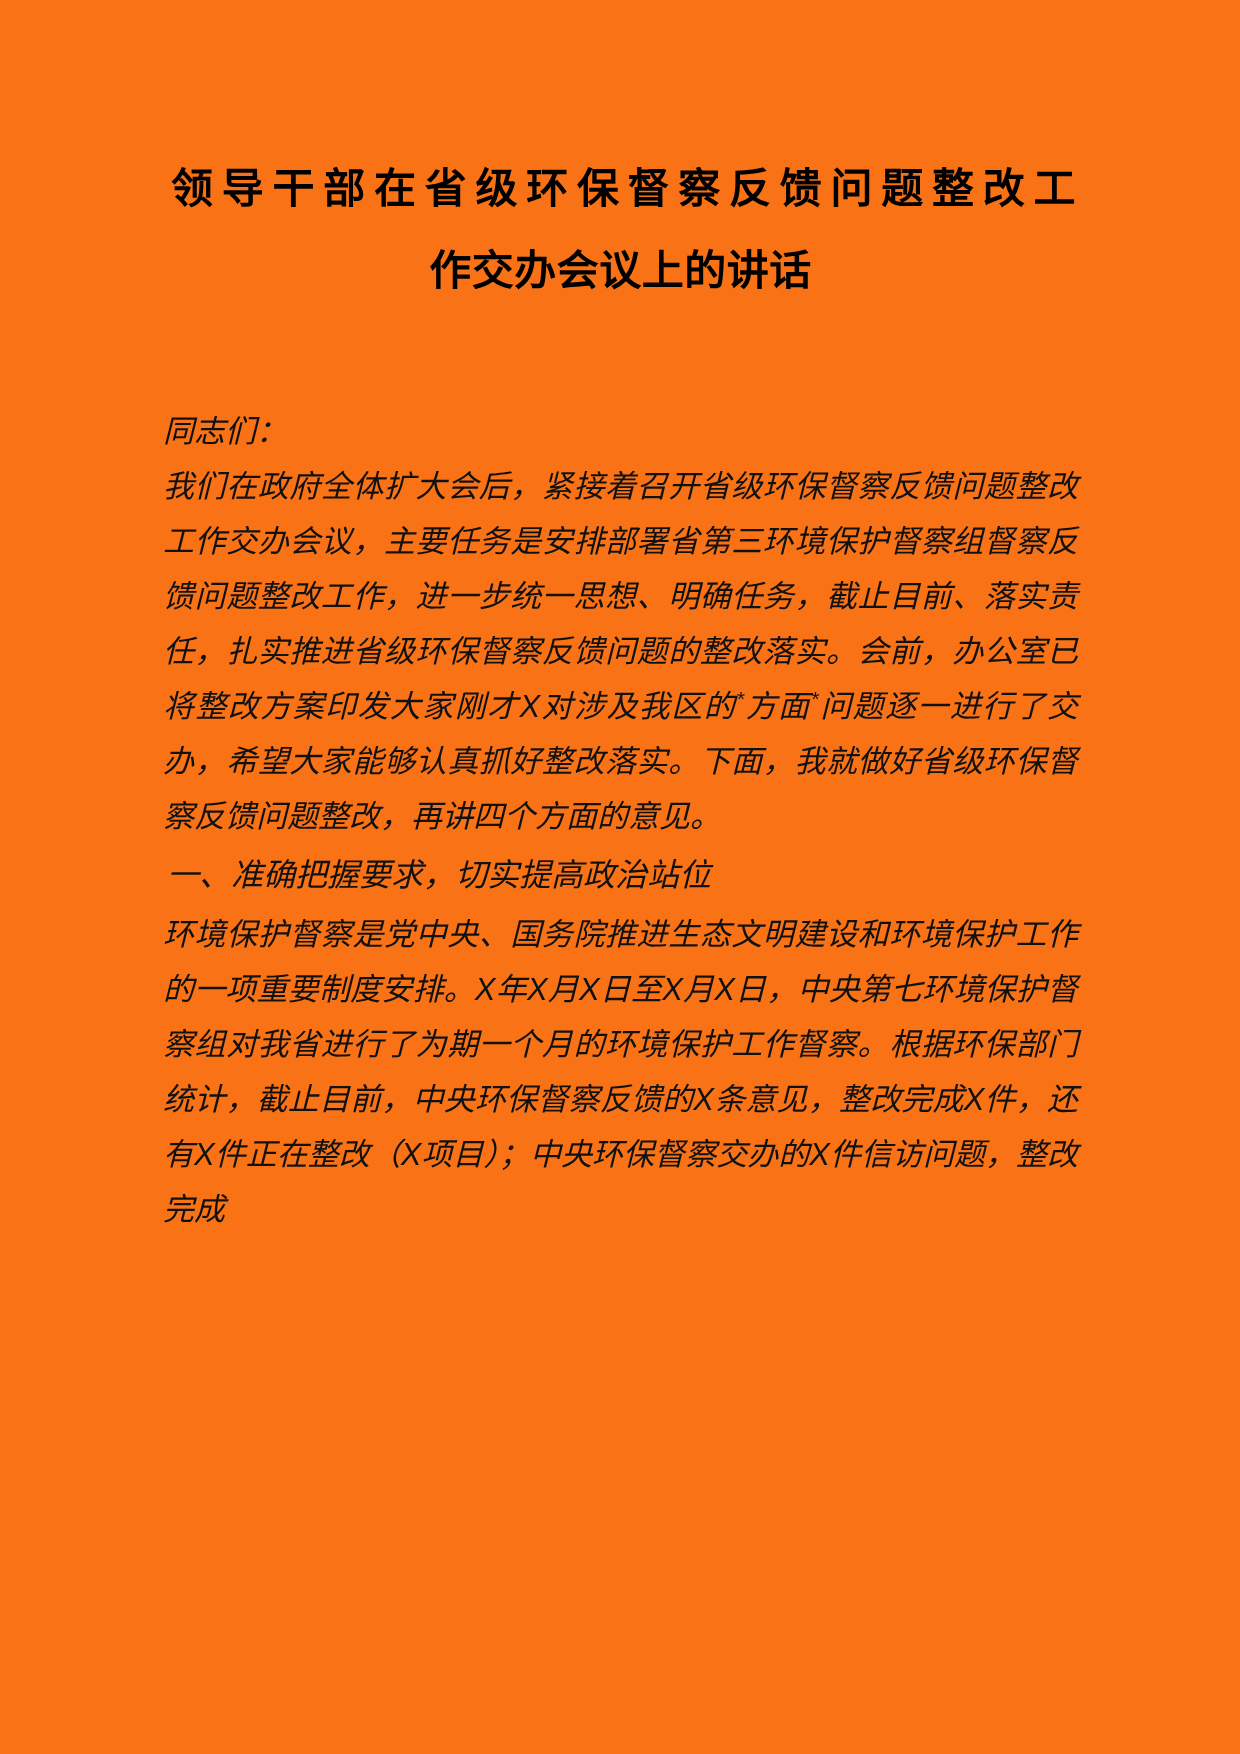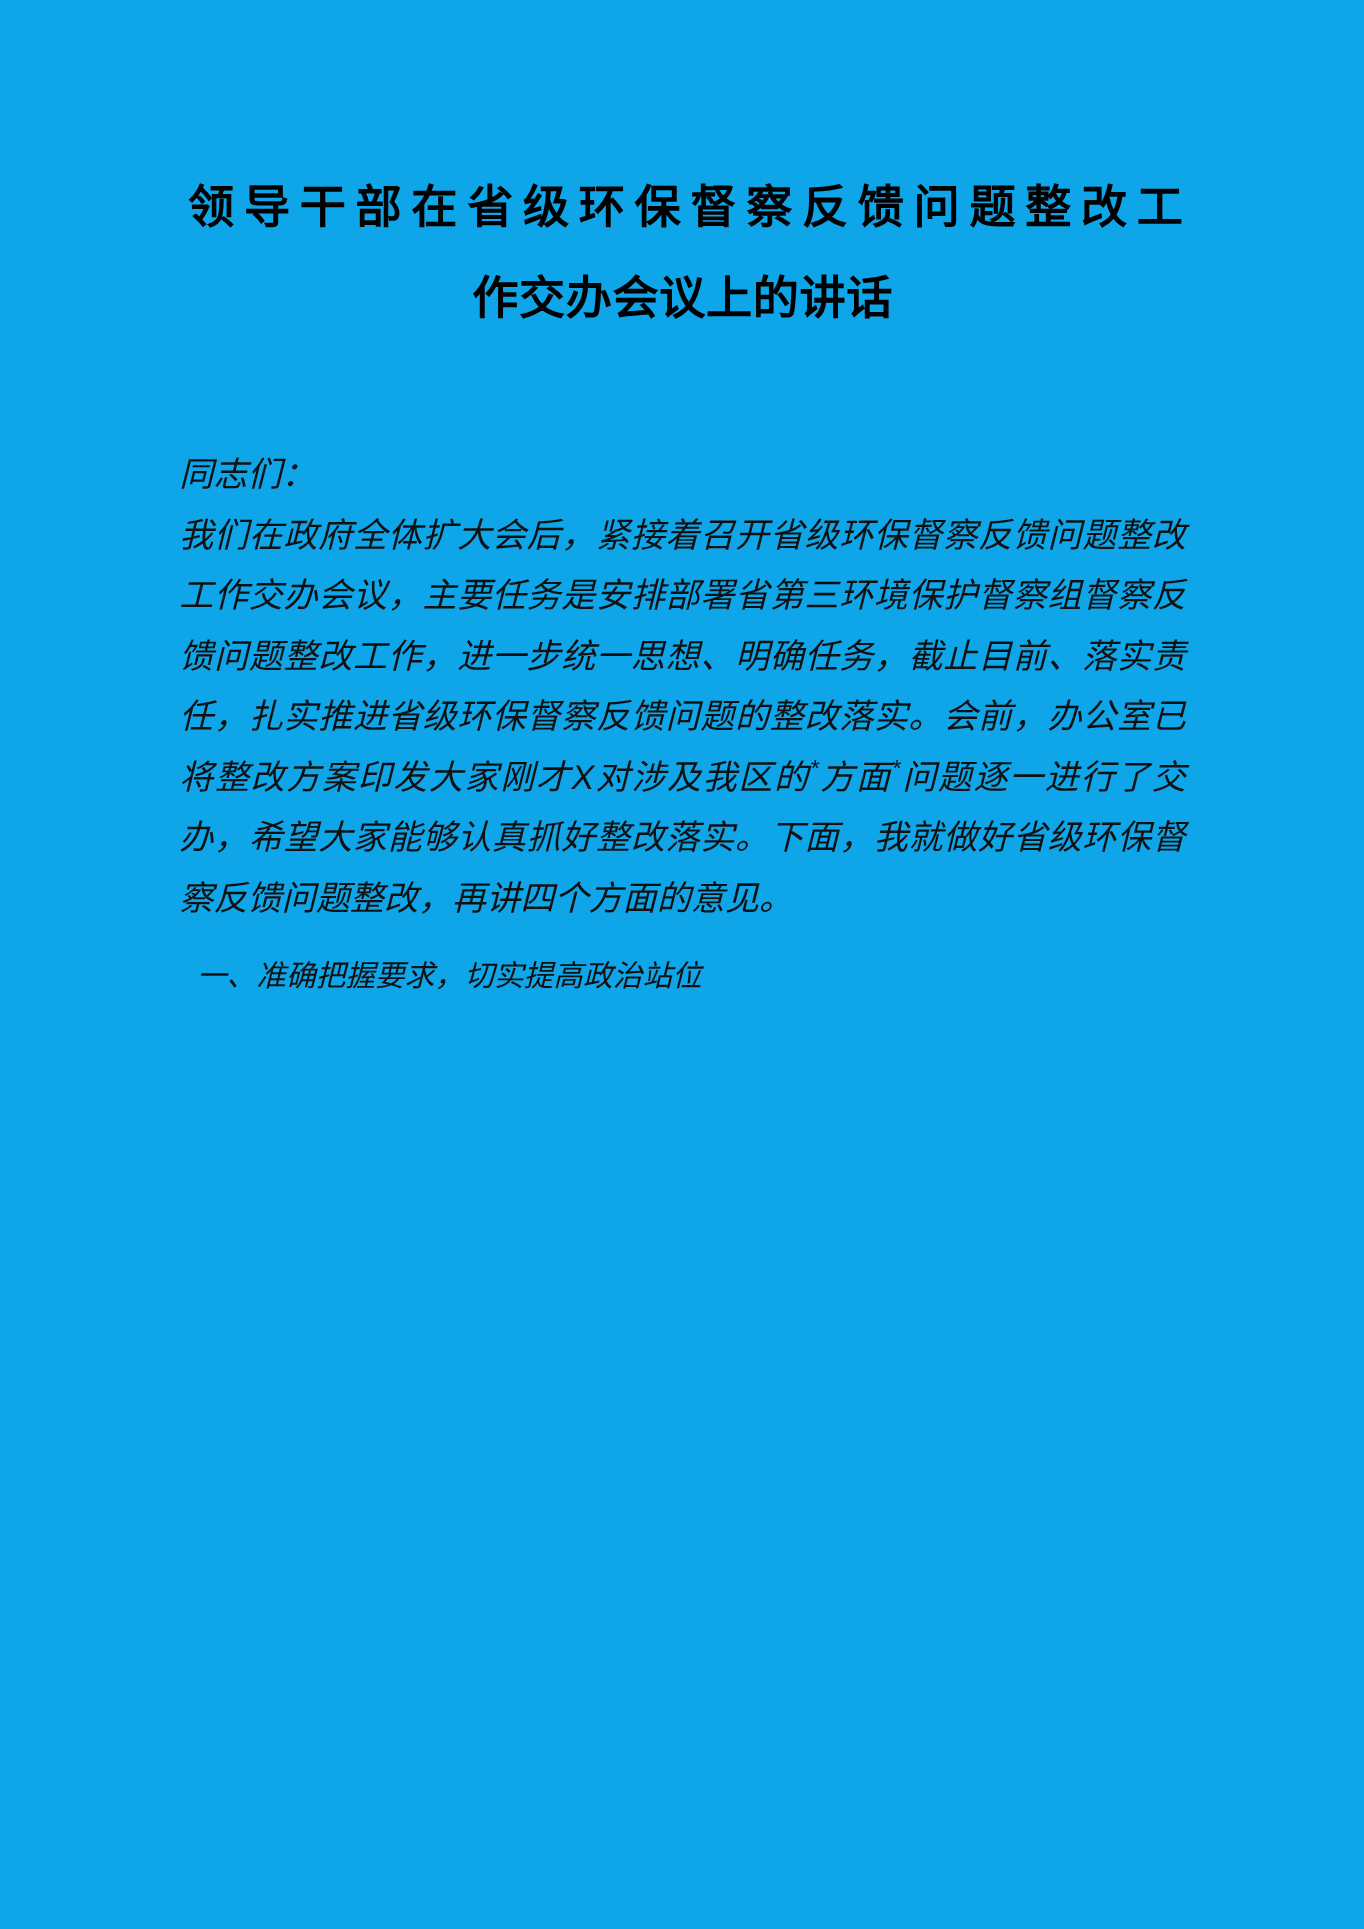--- a/index.html
+++ b/index.html
@@ -13,21 +13,21 @@
     font-family: "Liberation Sans", "DejaVu Sans", sans-serif;
     color: #000000;
     -webkit-font-smoothing: antialiased;
   }
 
   .page {
     position: relative;
     width: 1240px;
     height: 1754px;
     margin: 0 auto;
-    background: #0ea5e9;
+    background: #f97316;
     overflow: hidden;
     box-sizing: border-box;
   }
 
   .page-inner {
     position: absolute;
     left: 163px;
     top: 0;
     width: 915px;
   }
@@ -82,22 +82,22 @@
 
   .para + .para {
     margin-top: 0;
   }
 
   .salutation {
     margin-bottom: 0;
   }
 
   .heading-2 {
-    margin: 16px;
-    font-size: 27px;
+    margin: 4px;
+    font-size: 32px;
     line-height: 55px;
     font-weight: 400;
   }
 
   .ast {
     vertical-align: super;
     font-size: 0.68em;
     line-height: 0;
   }
 </style>
@@ -113,16 +113,17 @@
     </h1>
 
     <div class="doc-body">
 
       <p class="para salutation">同志们：</p>
 
       <p class="para"><span>我们在政府全体扩大会后，紧接着召开省级环保督察反馈问题整改工作交办会议，主要任务是安排部署省第三环境保护督察组督察反馈问题整改工作，进一步统一思想、明确任务，截止目前、落实责任，扎实推进省级环保督察反馈问题的整改落实。会前，办公室已将整改方案印发大家刚才X对涉及我区的</span><span class="ast">*</span><span>方面</span><span class="ast">*</span><span>问题逐一进行了交办，希望大家能够认真抓好整改落实。下面，我就做好省级环保督察反馈问题整改，再讲四个方面的意见。</span></p>
 
       <p class="heading-2">一、准确把握要求，切实提高政治站位</p>
 
+      <p class="para">环境保护督察是党中央、国务院推进生态文明建设和环境保护工作的一项重要制度安排。X年X月X日至X月X日，中央第七环境保护督察组对我省进行了为期一个月的环境保护工作督察。根据环保部门统计，截止目前，中央环保督察反馈的X条意见，整改完成X件，还有X件正在整改（X项目）；中央环保督察交办的X件信访问题，整改完成</p>
 
     </div>
   </div>
 </div>
 
 </body></html>

